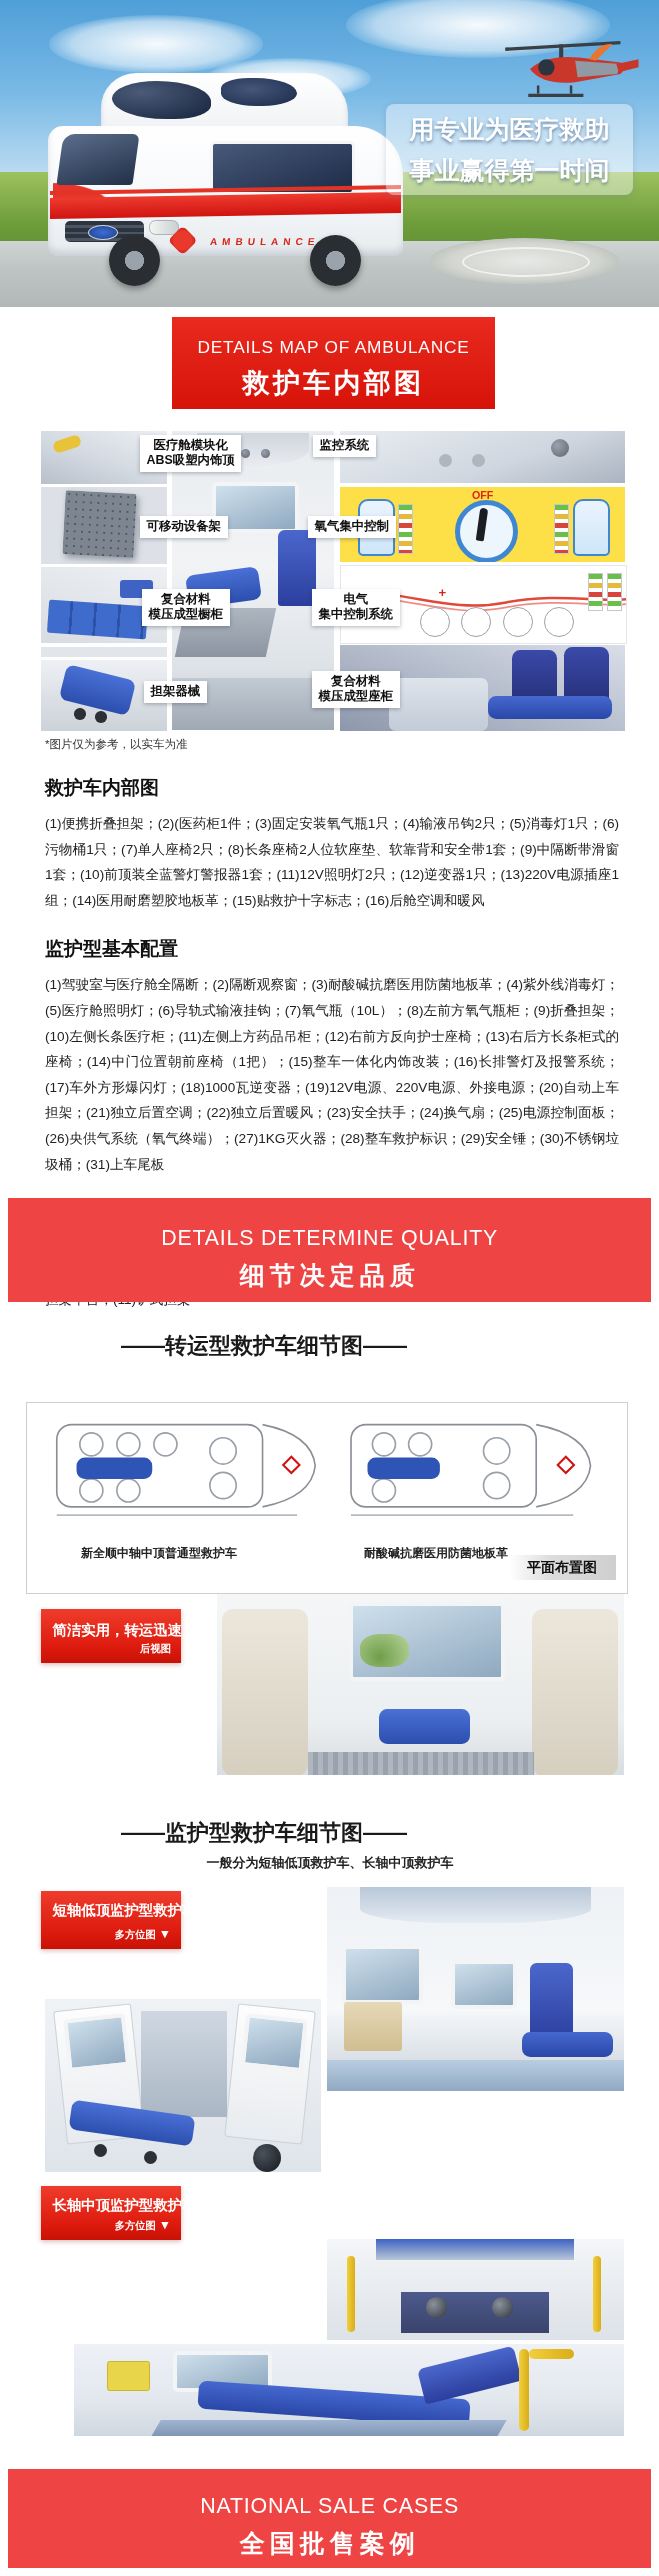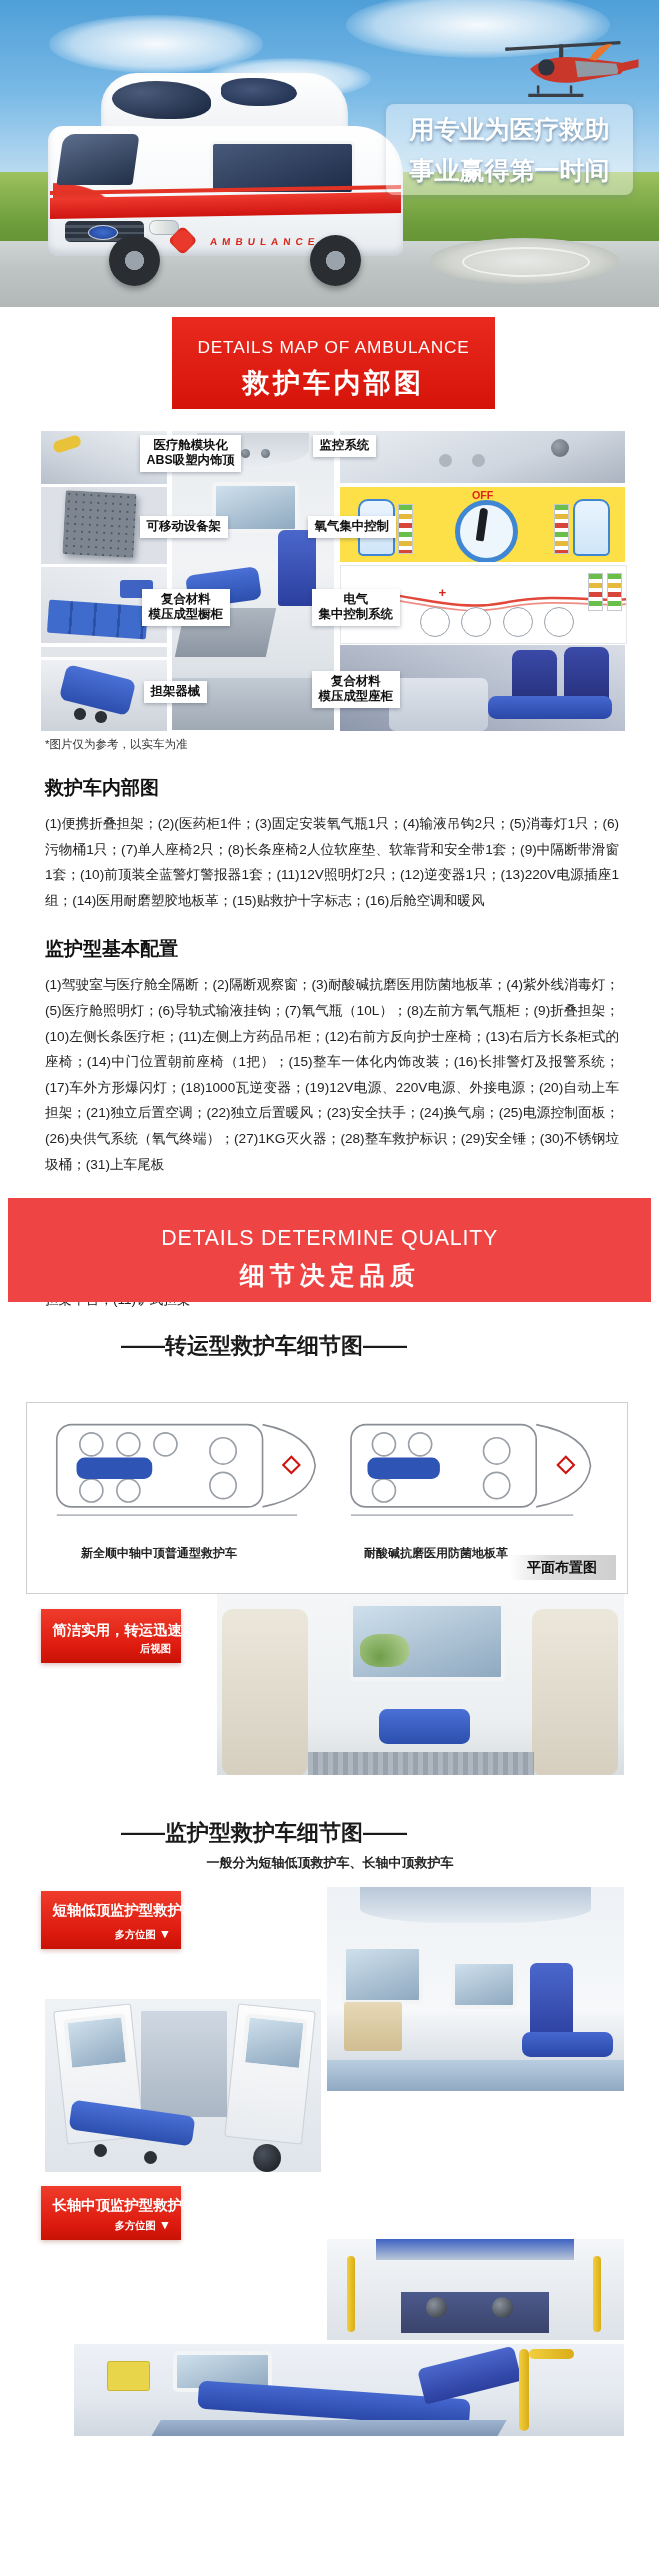--- a/index.html
+++ b/index.html
@@ -373,15 +373,19 @@
   <div class="photo photo-bench" style="left:74px;top:2344px;width:550px;height:92px;">
     <div class="window-glass" style="left:99px;top:6.6px;width:91px;height:33px;"></div>
     <div class="abs" style="left:33px;top:16.5px;width:41px;height:28px;background:#e8d54a;border:0.8px solid #c9b52e;border-radius:2.5px;"></div>
     <div class="bench-blue" style="left:124px;top:46px;width:272px;height:28px;transform:rotate(4deg);"></div>
     <div class="seat-blue" style="left:346px;top:13px;width:99px;height:36px;transform:rotate(-14deg);"></div>
     <div class="yellow-rail" style="left:445px;top:5px;width:10px;height:82px;"></div>
     <div class="yellow-rail" style="left:455px;top:5px;width:45px;height:10px;"></div>
     <div class="floor-strip" style="left:82px;top:76px;width:346px;height:16.5px;background:linear-gradient(180deg,#9fb4d0,#7d94b2);transform:skewX(-30deg);"></div>
   </div>
 
+  <div class="abs dark-banner" style="left:8.2px;top:2469px;width:643px;height:99px;">
+    <span class="en" style="margin-top:25px;">NATIONAL SALE CASES</span>
+    <span class="cn">全国批售案例</span>
+  </div>
 
 </div>
 
 
 </body></html>

